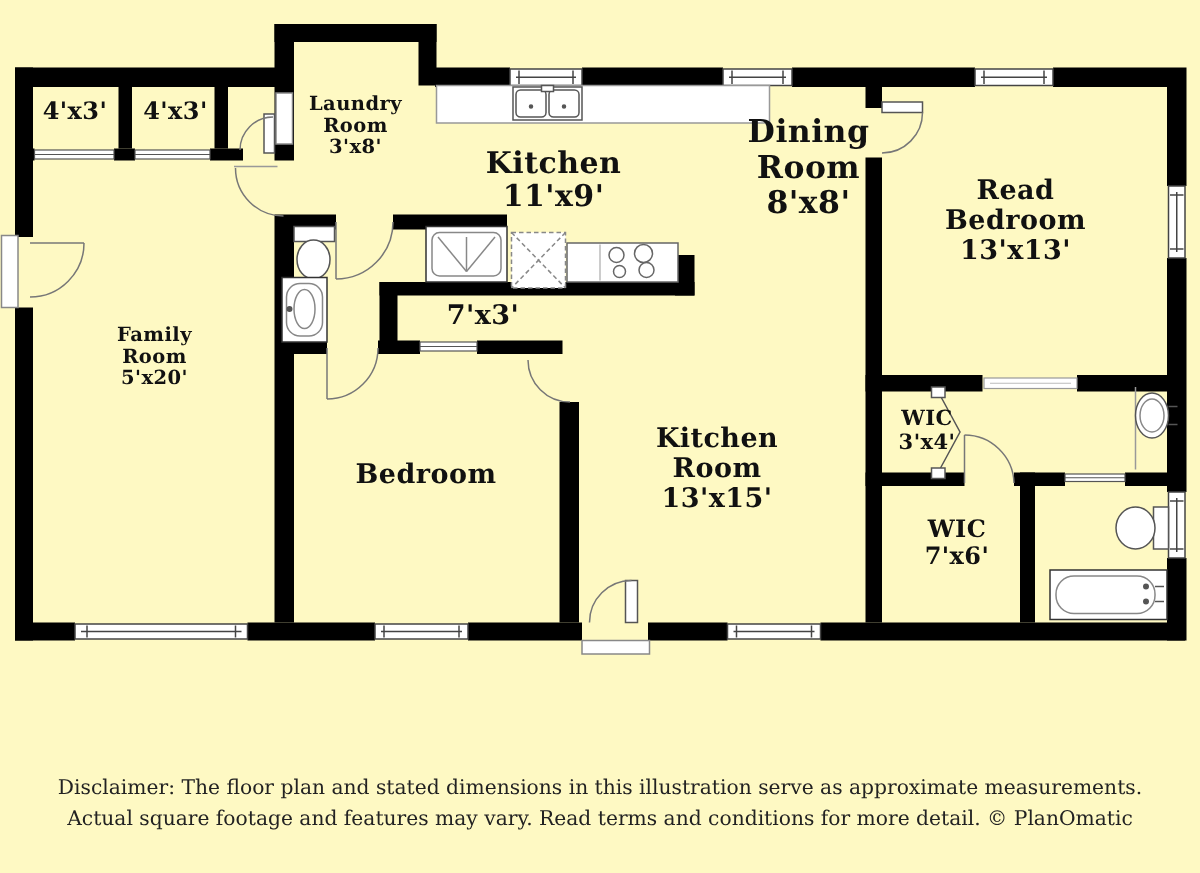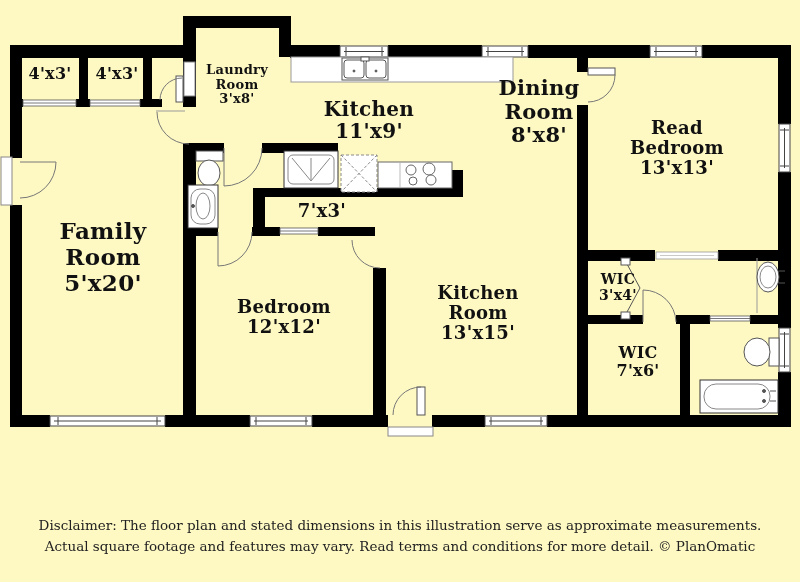--- a/index.html
+++ b/index.html
@@ -284,31 +284,30 @@
   <div class="room-label" style="left:539px;top:111px;font-size:21px">
     <span>Dining</span>
     <span>Room</span>
     <span>8'x8'</span>
   </div>
   <div class="room-label" style="left:677px;top:148px;font-size:18px">
     <span>Read</span>
     <span>Bedroom</span>
     <span>13'x13'</span>
   </div>
-  <div class="room-label" style="left:103px;top:257px;font-size:23px">
+  <div class="room-label" style="left:103px;top:239px;font-size:13px">
     <span>Family</span>
     <span>Room</span>
     <span>5'x20'</span>
   </div>
   <div class="room-label" style="left:322px;top:211px;font-size:18px">
     <span>7'x3'</span>
   </div>
   <div class="room-label" style="left:284px;top:317px;font-size:18px">
     <span>Bedroom</span>
-    <span>12'x12'</span>
   </div>
   <div class="room-label" style="left:478px;top:313px;font-size:18px">
     <span>Kitchen</span>
     <span>Room</span>
     <span>13'x15'</span>
   </div>
   <div class="room-label" style="left:618px;top:288px;font-size:14px">
     <span>WIC</span>
     <span>3'x4'</span>
   </div>

